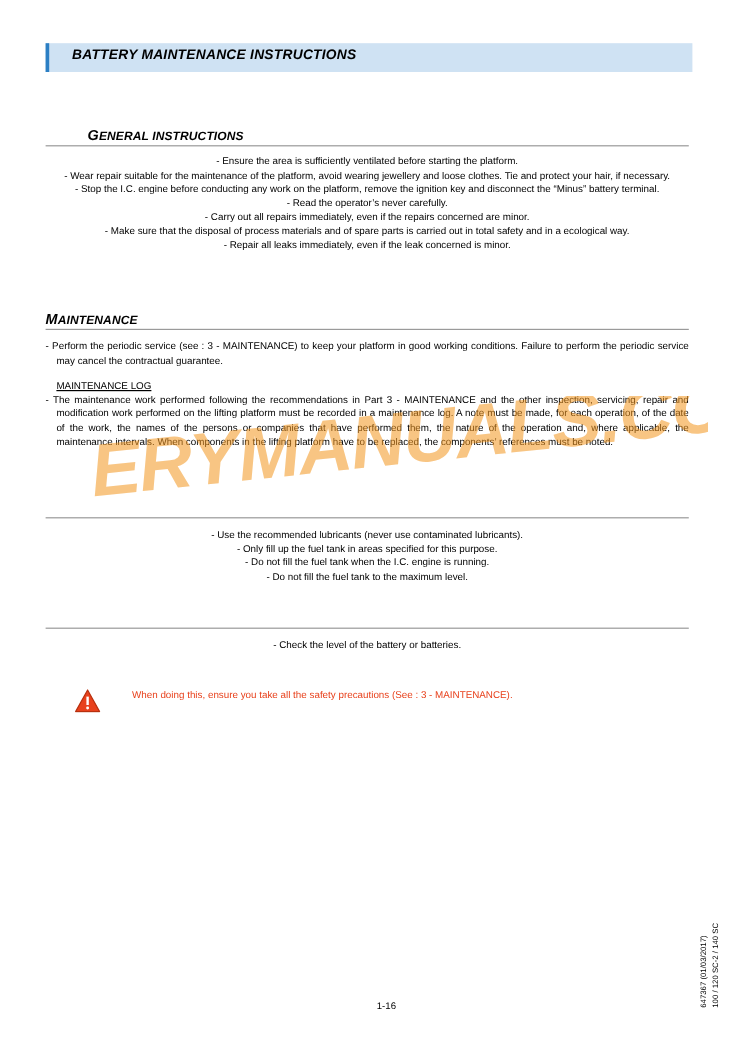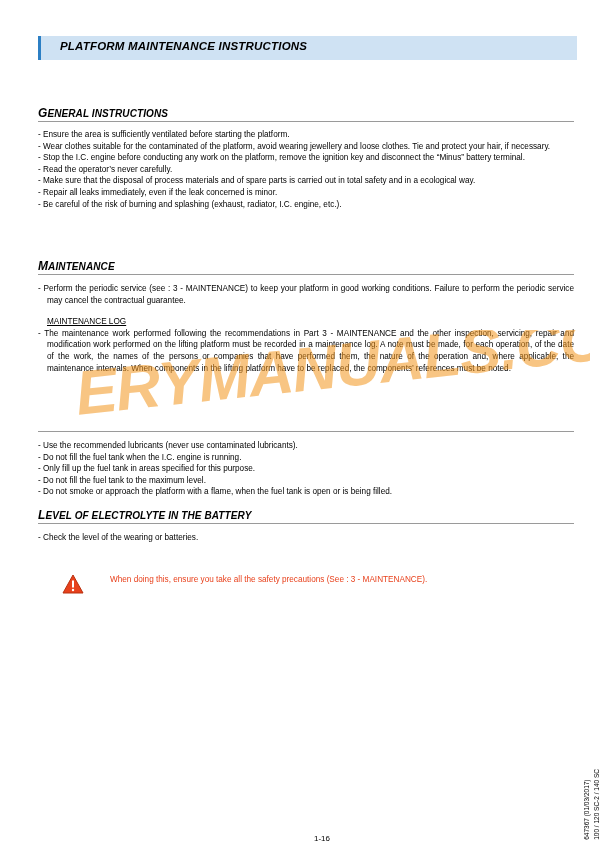--- a/index.html
+++ b/index.html
@@ -69,20 +69,21 @@
   .body-block {
     position: absolute;
     left: 38px;
     width: 536px;
     font-size: 8.2px;
     line-height: 11.6px;
     color: #000000;
   }
   .body-block .line {
     white-space: nowrap;
+    text-align: center;
   }
   .just {
     text-align: justify;
   }
   .just p {
     margin: 0;
   }
   .indent-hang {
     padding-left: 9px;
     text-indent: -9px;
@@ -158,66 +159,62 @@
     line-height: 10px;
   }
   .side-code span { display: block; }
 </style>
 </head>
 <body>
 
 <div class="page">
 
   <div class="banner"></div>
-  <div class="banner-title">PLATFORM MAINTENANCE INSTRUCTIONS</div>
-
-  <div class="section-head" style="top:106px;">
+  <div class="banner-title">BATTERY MAINTENANCE INSTRUCTIONS</div>
+
+  <div class="section-head" style="top:106px;margin-left:35px;">
     <div class="heading"><span class="cap">G</span>ENERAL INSTRUCTIONS</div>
   </div>
   <div class="rule" style="top:121px;"></div>
 
   <div class="body-block" style="top:129px;">
     <div class="line">-  Ensure the area is sufficiently ventilated before starting the platform.</div>
-    <div class="line">- Wear clothes suitable for the contaminated of the platform, avoid wearing jewellery and loose clothes. Tie and protect your hair, if necessary.</div>
+    <div class="line">- Wear repair suitable for the maintenance of the platform, avoid wearing jewellery and loose clothes. Tie and protect your hair, if necessary.</div>
     <div class="line">- Stop the I.C. engine before conducting any work on the platform, remove the ignition key and disconnect the “Minus” battery terminal.</div>
     <div class="line">- Read the operator’s never carefully.</div>
+    <div class="line">- Carry out all repairs immediately, even if the repairs concerned are minor.</div>
     <div class="line">- Make sure that the disposal of process materials and of spare parts is carried out in total safety and in a ecological way.</div>
     <div class="line">- Repair all leaks immediately, even if the leak concerned is minor.</div>
-    <div class="line">- Be careful of the risk of burning and splashing (exhaust, radiator, I.C. engine, etc.).</div>
   </div>
 
   <div class="section-head" style="top:259px;">
     <div class="heading"><span class="cap">M</span>AINTENANCE</div>
   </div>
   <div class="rule" style="top:274px;"></div>
 
   <div class="body-block just" style="top:283px;">
     <p class="indent-hang">-  Perform the periodic service (see : 3 - MAINTENANCE) to keep your platform in good working conditions. Failure to perform the periodic service may cancel the contractual guarantee.</p>
     <p style="height:10px;"></p>
     <p class="sub-label">MAINTENANCE LOG</p>
     <p class="indent-hang">-  The maintenance work performed following the recommendations in Part 3 - MAINTENANCE and the other inspection, servicing, repair and modification work performed on the lifting platform must be recorded in a maintenance log. A note must be made, for each operation, of the date of the work, the names of the persons or companies that have performed them, the nature of the operation and, where applicable, the maintenance intervals. When components in the lifting platform have to be replaced, the components’ references must be noted.</p>
   </div>
 
   <div class="rule" style="top:431px;"></div>
 
   <div class="body-block" style="top:440px;">
     <div class="line">-  Use the recommended lubricants (never use contaminated lubricants).</div>
+    <div class="line">- Only fill up the fuel tank in areas specified for this purpose.</div>
     <div class="line">- Do not fill the fuel tank when the I.C. engine is running.</div>
-    <div class="line">- Only fill up the fuel tank in areas specified for this purpose.</div>
     <div class="line">- Do not fill the fuel tank to the maximum level.</div>
-    <div class="line">- Do not smoke or approach the platform with a flame, when the fuel tank is open or is being filled.</div>
-  </div>
-
-  <div class="section-head" style="top:508px;">
-    <div class="heading"><span class="cap">L</span>EVEL OF ELECTROLYTE IN THE BATTERY</div>
-  </div>
+  </div>
+
   <div class="rule" style="top:523px;"></div>
 
   <div class="body-block" style="top:532px;">
-    <div class="line">- Check the level of the wearing or batteries.</div>
+    <div class="line">- Check the level of the battery or batteries.</div>
   </div>
 
   <div class="warn-wrap">
     <div class="warn-icon">
       <svg width="22" height="20" viewBox="0 0 22 20" aria-hidden="true">
         <polygon points="11,1 21,19 1,19" fill="#e8411c" stroke="#b8300f" stroke-width="1" stroke-linejoin="round"></polygon>
         <rect x="10" y="6.5" width="2" height="7" fill="#ffffff"></rect>
         <circle cx="11" cy="16" r="1.2" fill="#ffffff"></circle>
       </svg>
     </div>

